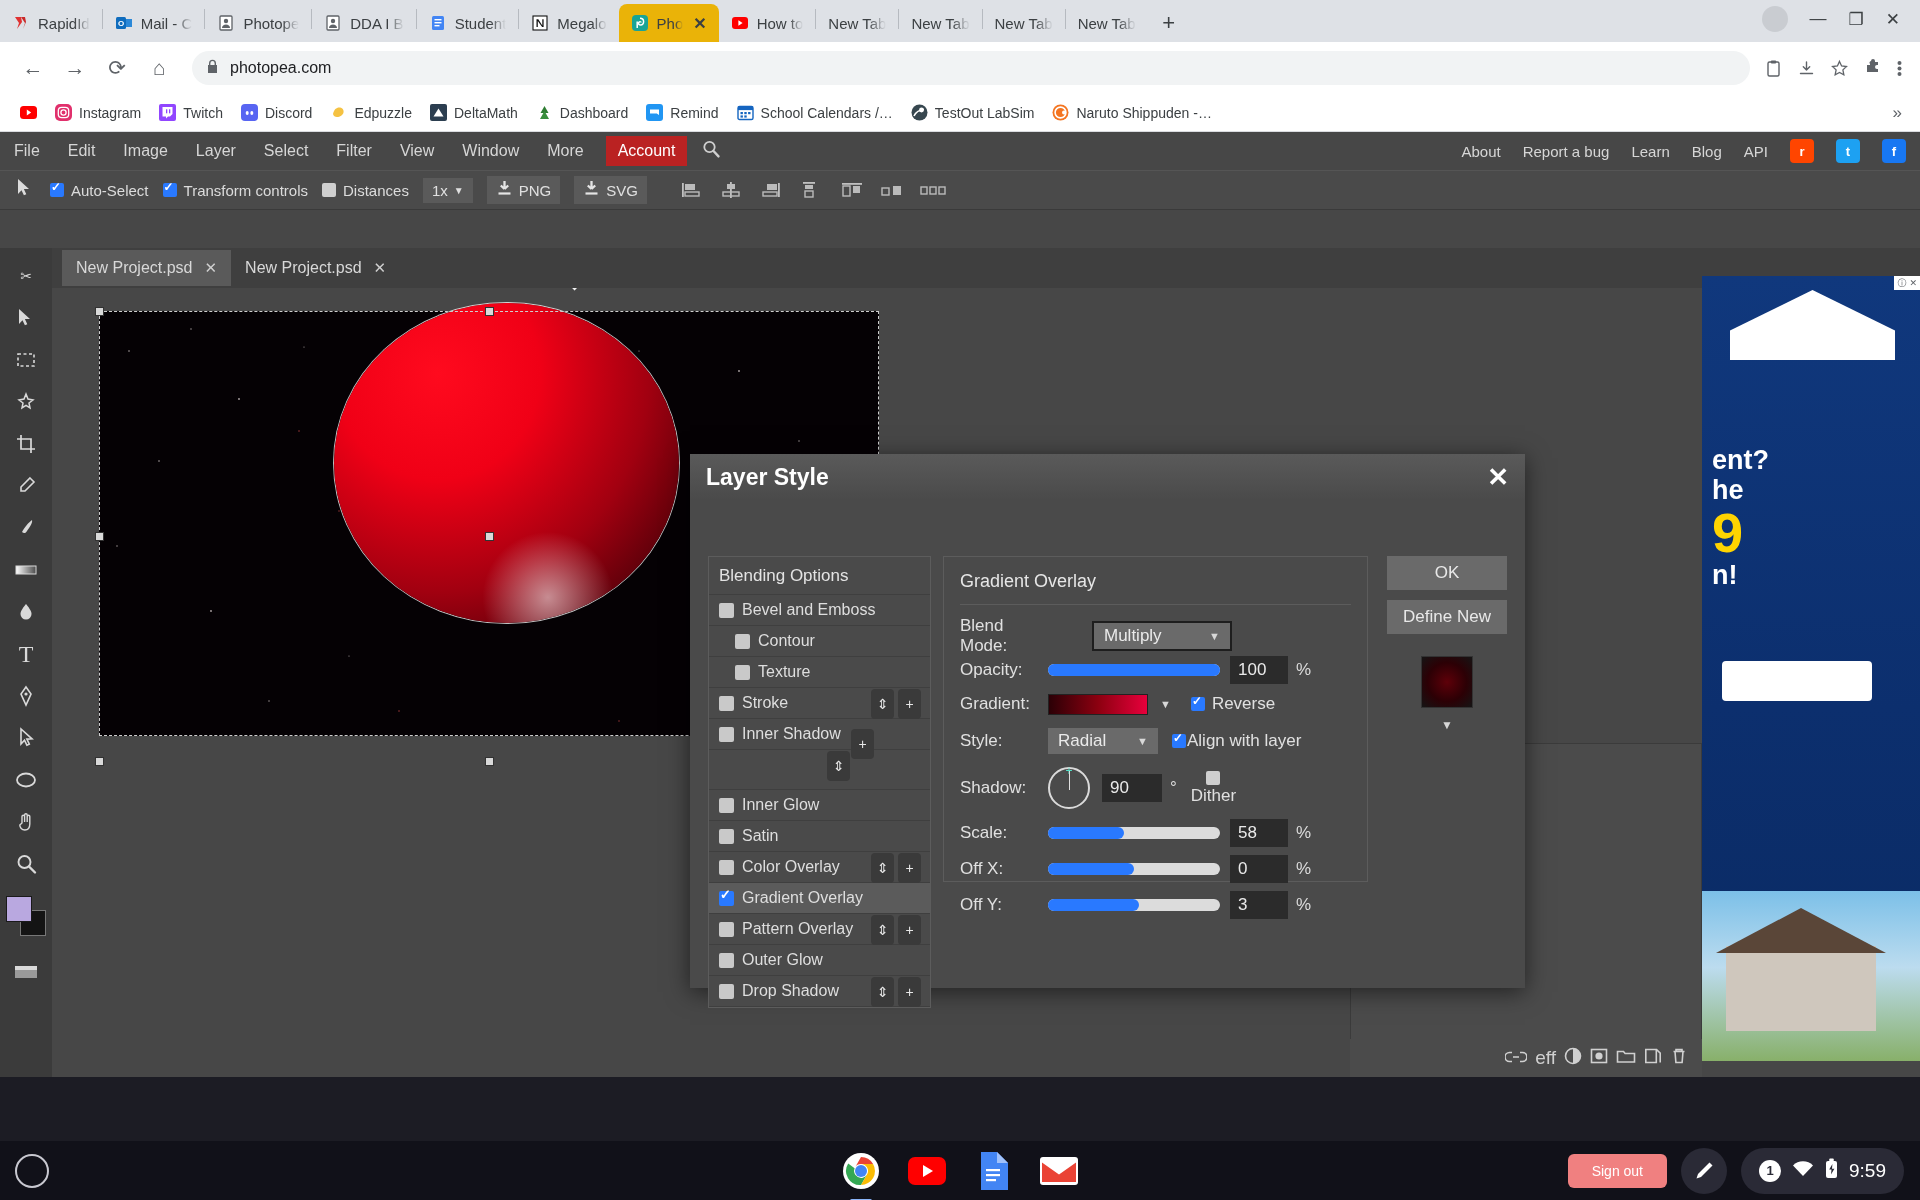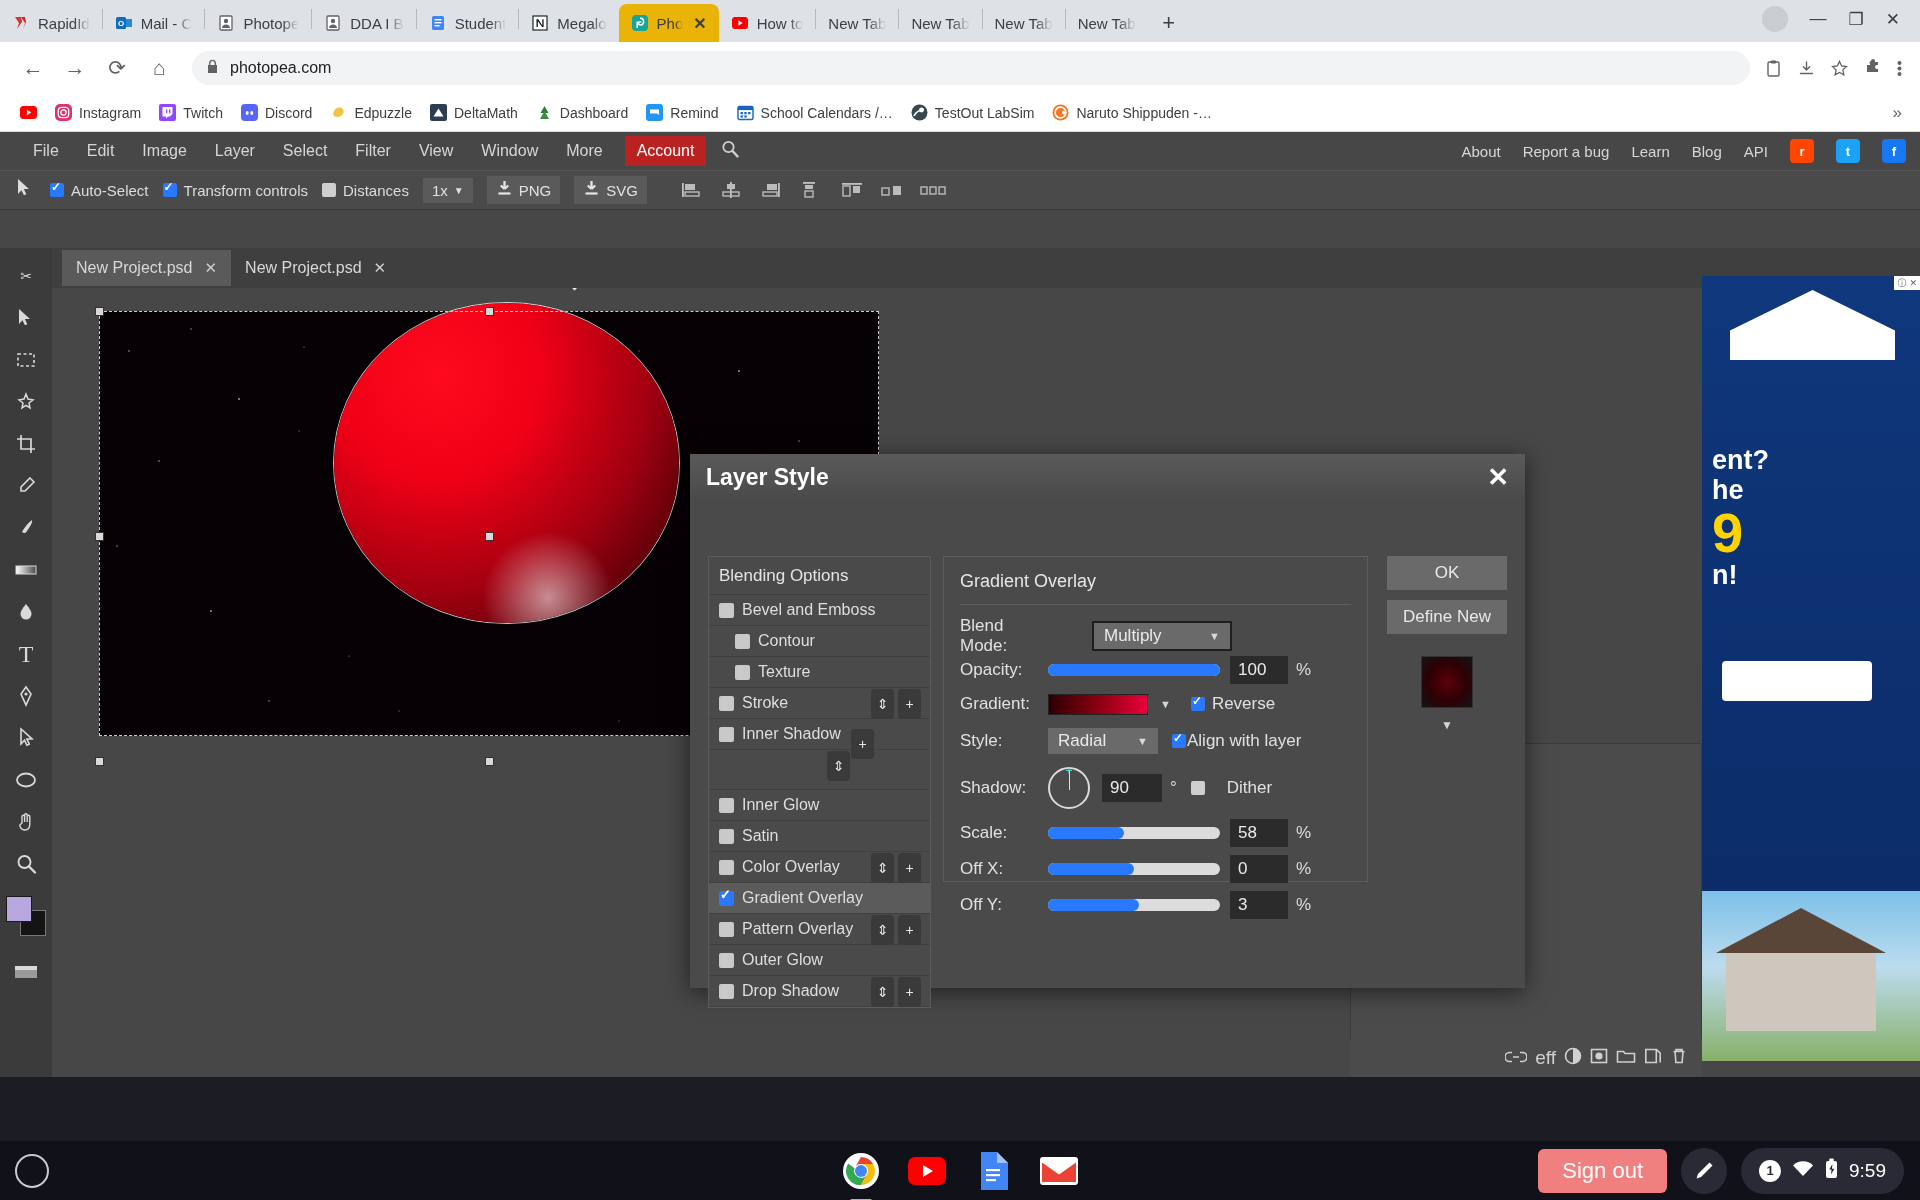--- a/index.html
+++ b/index.html
@@ -60,21 +60,21 @@
   .bm { display:flex; align-items:center; gap:7px; padding:4px 8px; border-radius:4px;
         font-size:14px; color:#3c4043; white-space:nowrap; }
   .bm-ico { width:17px;height:17px;flex:0 0 17px;border-radius:3px;display:flex;
             align-items:center;justify-content:center;font-size:10px;color:#fff;font-weight:bold;}
   #bm-overflow { margin-left:auto; color:#5f6368; font-size:17px; padding-right:6px;}
 
   
   #pp { position:relative; height:945px; background:#474747; }
   #pp-menubar {
     height:38px; background:#474747; display:flex; align-items:center;
-    font-size:16px; color:#d6d6d6; padding-left:19px; gap:0;
+    font-size:16px; color:#d6d6d6; padding-left:0; gap:0;
   }
   .mi { padding:6px 14px; }
   #account-btn { background:#ba2222; color:#fff; padding:6px 12px; margin-left:8px; }
   #pp-search-ico { margin-left:14px; font-size:18px; color:#cfcfcf; }
   #pp-right-links { margin-left:auto; display:flex; align-items:center; gap:22px; padding-right:14px;}
   #pp-right-links .lnk { font-size:15px; color:#d6d6d6; }
   .soc { width:24px;height:24px;border-radius:4px;display:flex;align-items:center;
          justify-content:center;font-size:13px;font-weight:bold;color:#fff;}
 
   #pp-options {
@@ -204,21 +204,21 @@
   
   #shelf { position:absolute; left:0; right:0; bottom:0; height:59px; background:#111119;
            display:flex; align-items:center; }
   #shelf-launcher { width:34px;height:34px;border-radius:50%;border:2px solid #c8c8d0; margin-left:15px;}
   #shelf-apps { position:absolute; left:50%; transform:translateX(-50%); display:flex; align-items:center; gap:26px;}
   .shelf-app { width:40px; height:40px; border-radius:6px; display:flex; align-items:center;
                justify-content:center; position:relative; }
   .shelf-app.running:after { content:""; position:absolute; bottom:-11px; left:50%; transform:translateX(-50%);
                              width:22px; height:3px; border-radius:2px; background:#8ab4f8; }
   #shelf-right { margin-left:auto; display:flex; align-items:center; gap:14px; padding-right:16px;}
-  #signout { background:#f08080; color:#fff; font-size:22px; padding:9px 24px; border-radius:6px;}
+  #signout { background:#f08080; color:#fff; font-size:14px; padding:9px 24px; border-radius:6px;}
   #pen-btn { width:46px;height:46px;border-radius:50%;background:#2a2a36;display:flex;align-items:center;
              justify-content:center; color:#fff; font-size:19px;}
   #status-tray { background:#2a2a36; border-radius:24px; height:46px; display:flex; align-items:center;
                  gap:11px; padding:0 18px; color:#fff; font-size:19px;}
   .badge1 { width:22px;height:22px;border-radius:50%;background:#fff;color:#2a2a36;font-size:13px;
             display:flex;align-items:center;justify-content:center;font-weight:bold;}
 </style>
 </head>
 <body>
 
@@ -920,21 +920,21 @@
           </div>
 
           <div class="row" style="height:54px;">
             <span class="lbl">Shadow:</span>
             <span id="angle-dial">
               <span id="angle-tick">+</span>
               <span id="angle-needle"></span>
             </span>
             <span class="numbox" style="margin-left:12px;width:60px;">90</span>
             <span class="pct">°</span>
-            <span class="opt-chk" style="margin-left:14px;gap:22px;display:flex;align-items:center;">
+            <span class="opt-chk" style="margin-left:14px;gap:1px;display:flex;align-items:center;flex-direction:column;">
               <span class="cbox"></span>
               <span>Dither</span>
             </span>
           </div>
 
           <div class="row" style="height:36px;">
             <span class="lbl">Scale:</span>
             <span class="slider" style="width:172px;">
               <span class="fill" id="sc-fill" style="width: 44%;"></span>
             </span>

